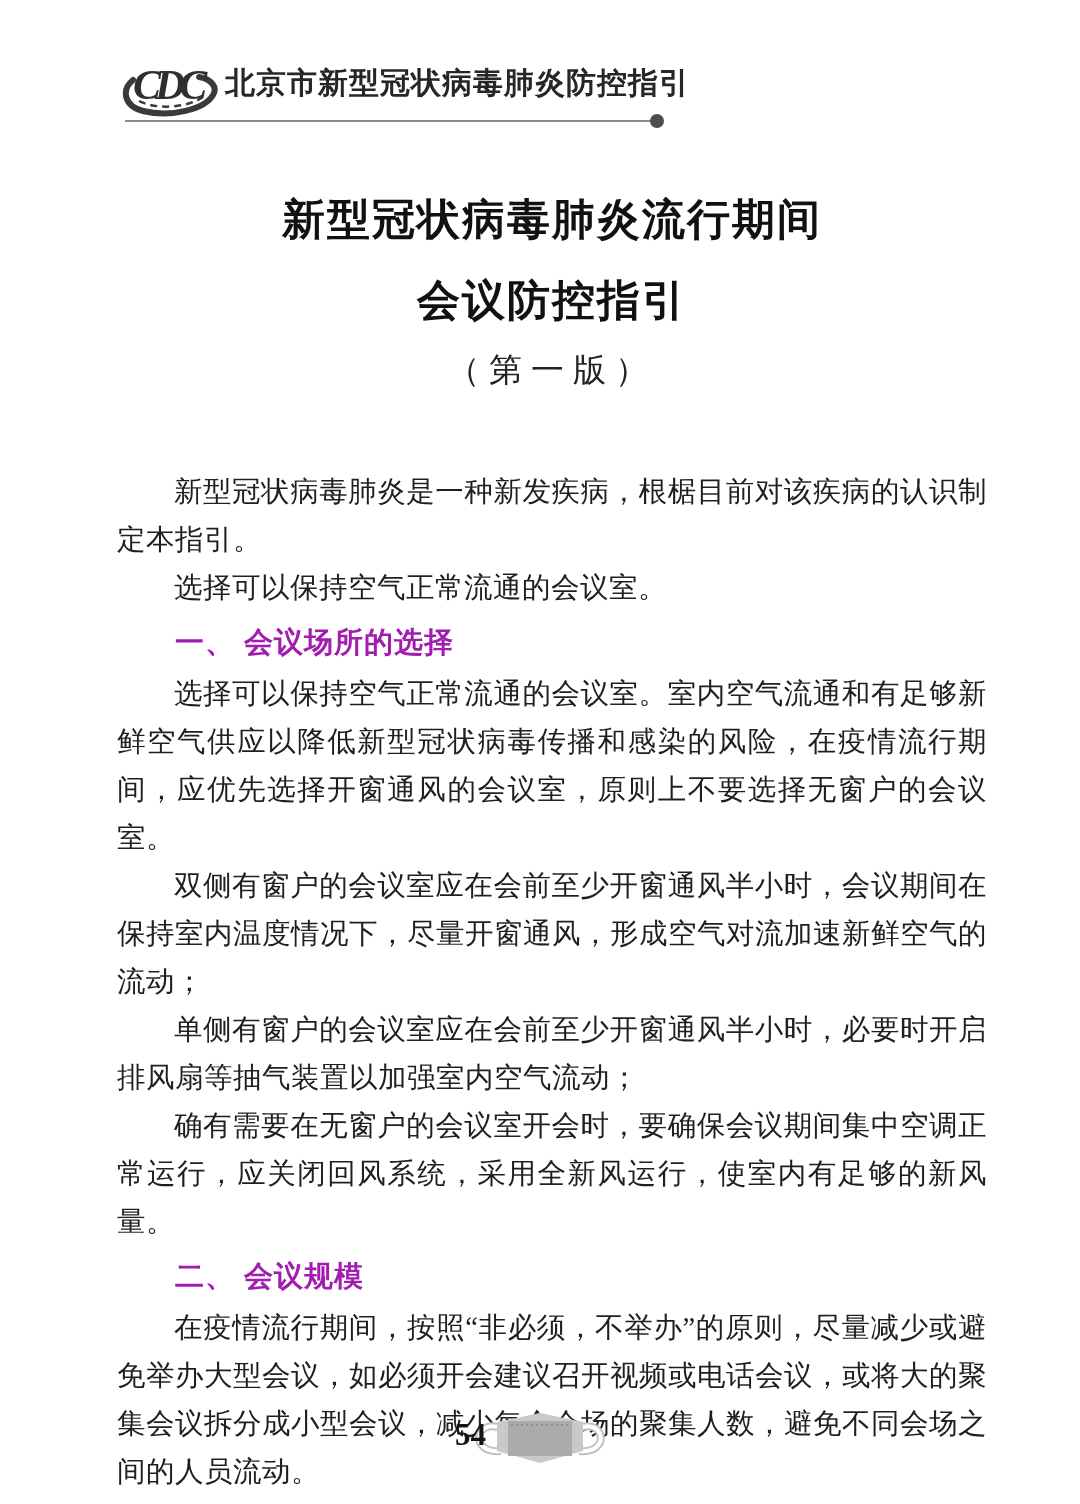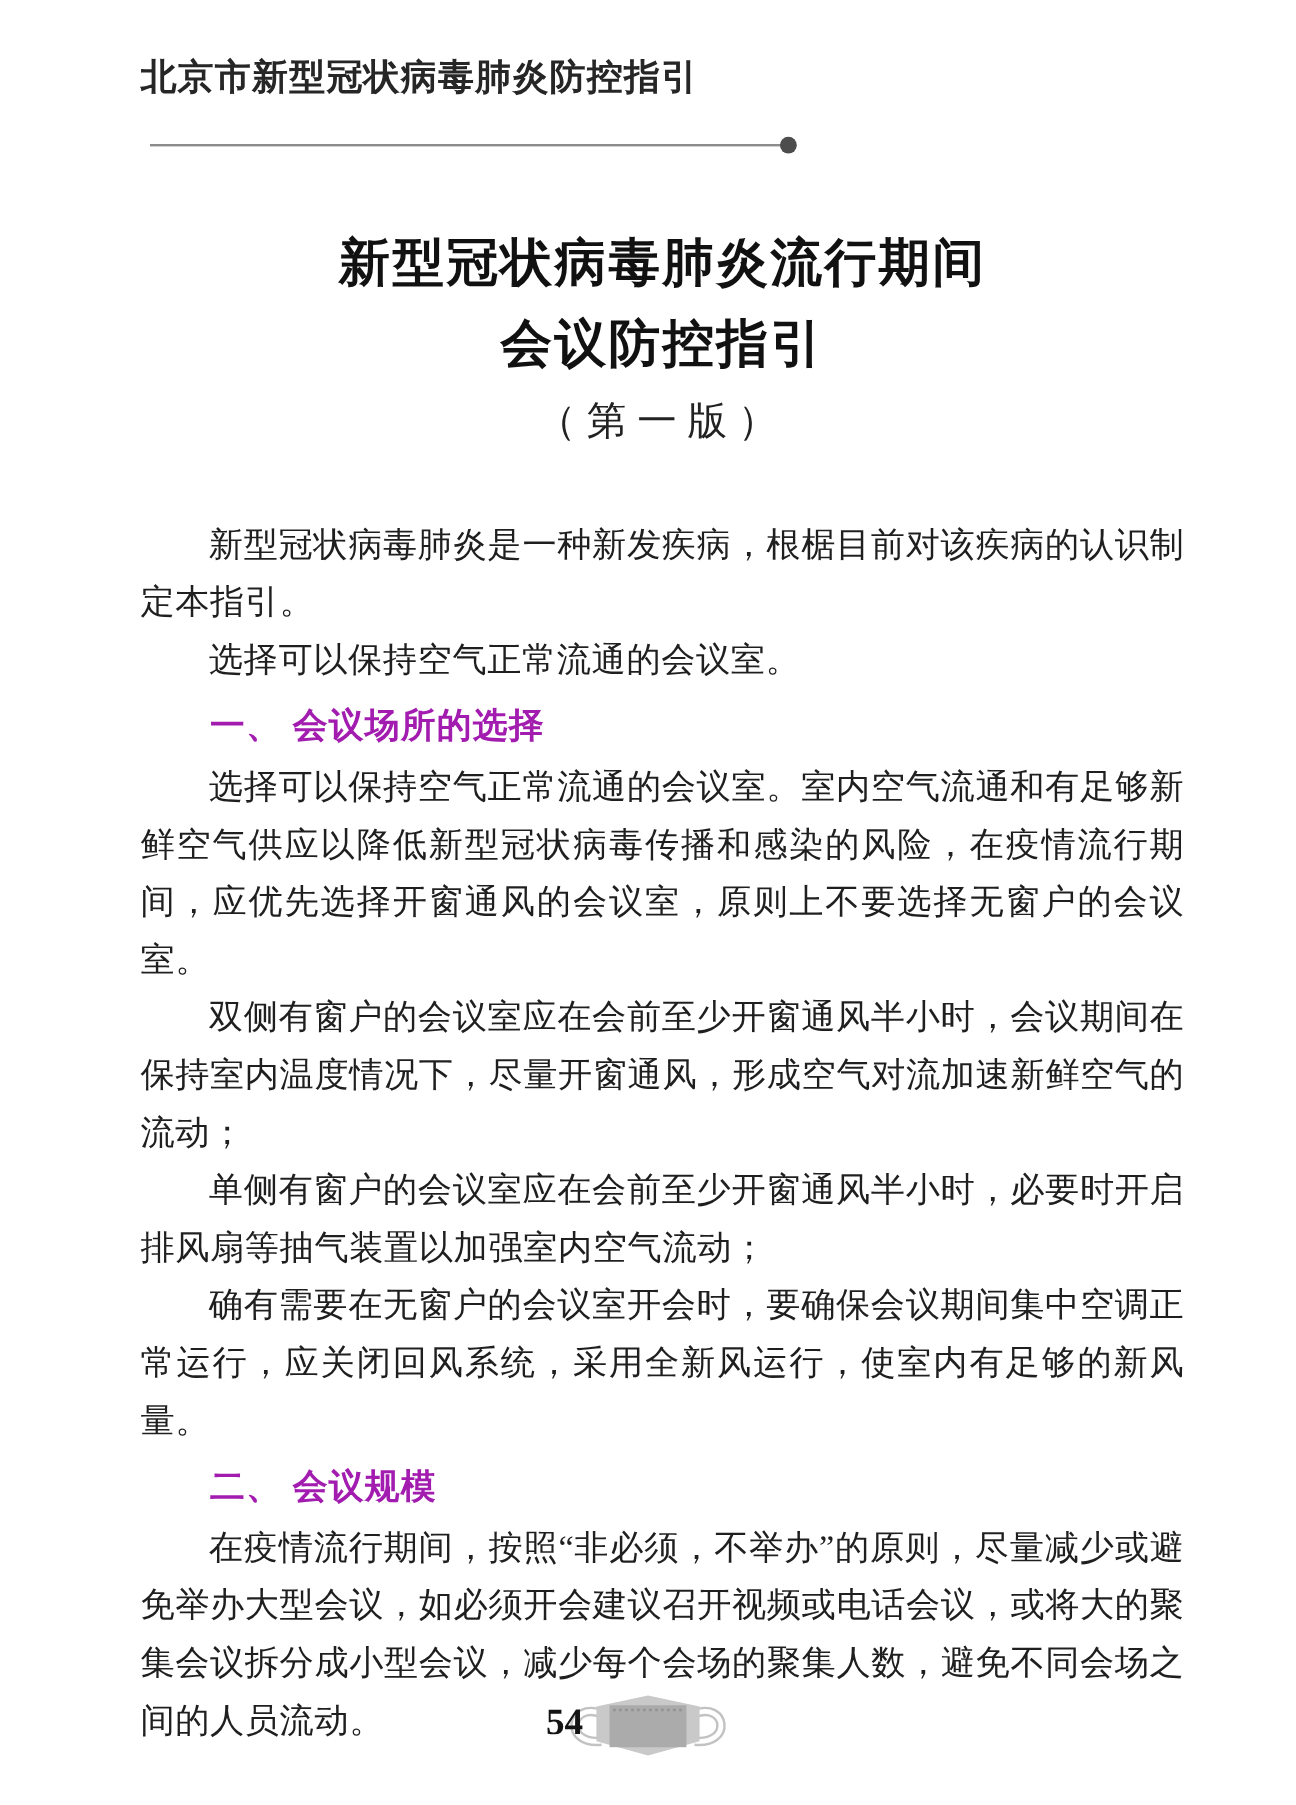--- a/index.html
+++ b/index.html
@@ -28,28 +28,28 @@
     background:#8c8c8c;
   }
   .hdr-rule .dot{
     position:absolute;right:-7px;top:-6px;width:14px;height:14px;
     border-radius:50%;background:#4d4d4d;
   }
   
   .title-block{margin-top:60px;text-align:center;}
   .doc-title{
     font-size:43px;font-weight:700;color:#111;
-    line-height:64px;letter-spacing:2px;margin:4px;font-family:Liberation Serif, serif;
+    line-height:64px;letter-spacing:2px;margin:17px;font-family:Liberation Serif, serif;
   }
   .edition{
     margin-top:12px;font-size:33px;color:#222;
     letter-spacing:9px;line-height:40px;
   }
   
-  .body{margin-top:59px;}
+  .body{margin-top:78px;}
   .body p{
     margin:0;font-size:28.5px;line-height:48px;
     text-align:justify;text-indent:2em;color:#1f1f1f;
     letter-spacing:0.5px;
   }
   .body h2{
     margin:6px 0 4px 0;
     font-family:"Liberation Sans","DejaVu Sans",sans-serif;
     font-weight:700;font-size:29px;line-height:48px;
     color:#a21caf;text-indent:2em;letter-spacing:1px;
@@ -69,20 +69,27 @@
     line-height:40px;
   }
 </style>
 </head>
 <body>
 
 <div class="page">
 
   <div class="hdr">
     <div class="hdr-row">
+      <span class="logo">
+        <svg width="102" height="68" viewBox="0 0 102 68" aria-hidden="true">
+          <path d="M16,26 C4,36 7,52 26,57 C54,64 88,55 96,41 C101,33 94,25 82,23" fill="none" stroke="#3a3a3a" stroke-width="6" stroke-linecap="round"></path>
+          <path d="M22,47 C40,56 70,54 86,43" fill="none" stroke="#3a3a3a" stroke-width="2.5" stroke-dasharray="7 5"></path>
+          <text x="16" y="45" font-size="42" font-style="italic" font-weight="bold" fill="#2f2f2f" letter-spacing="-6" font-family="'Liberation Serif','DejaVu Serif',serif">CDC</text>
+        </svg>
+      </span>
       <span class="brand">北京市新型冠状病毒肺炎防控指引</span>
     </div>
     <div class="hdr-rule">
       <span class="dot"></span>
     </div>
   </div>
 
   <div class="title-block">
     <div class="doc-title">新型冠状病毒肺炎流行期间</div>
     <div class="doc-title">会议防控指引</div>

